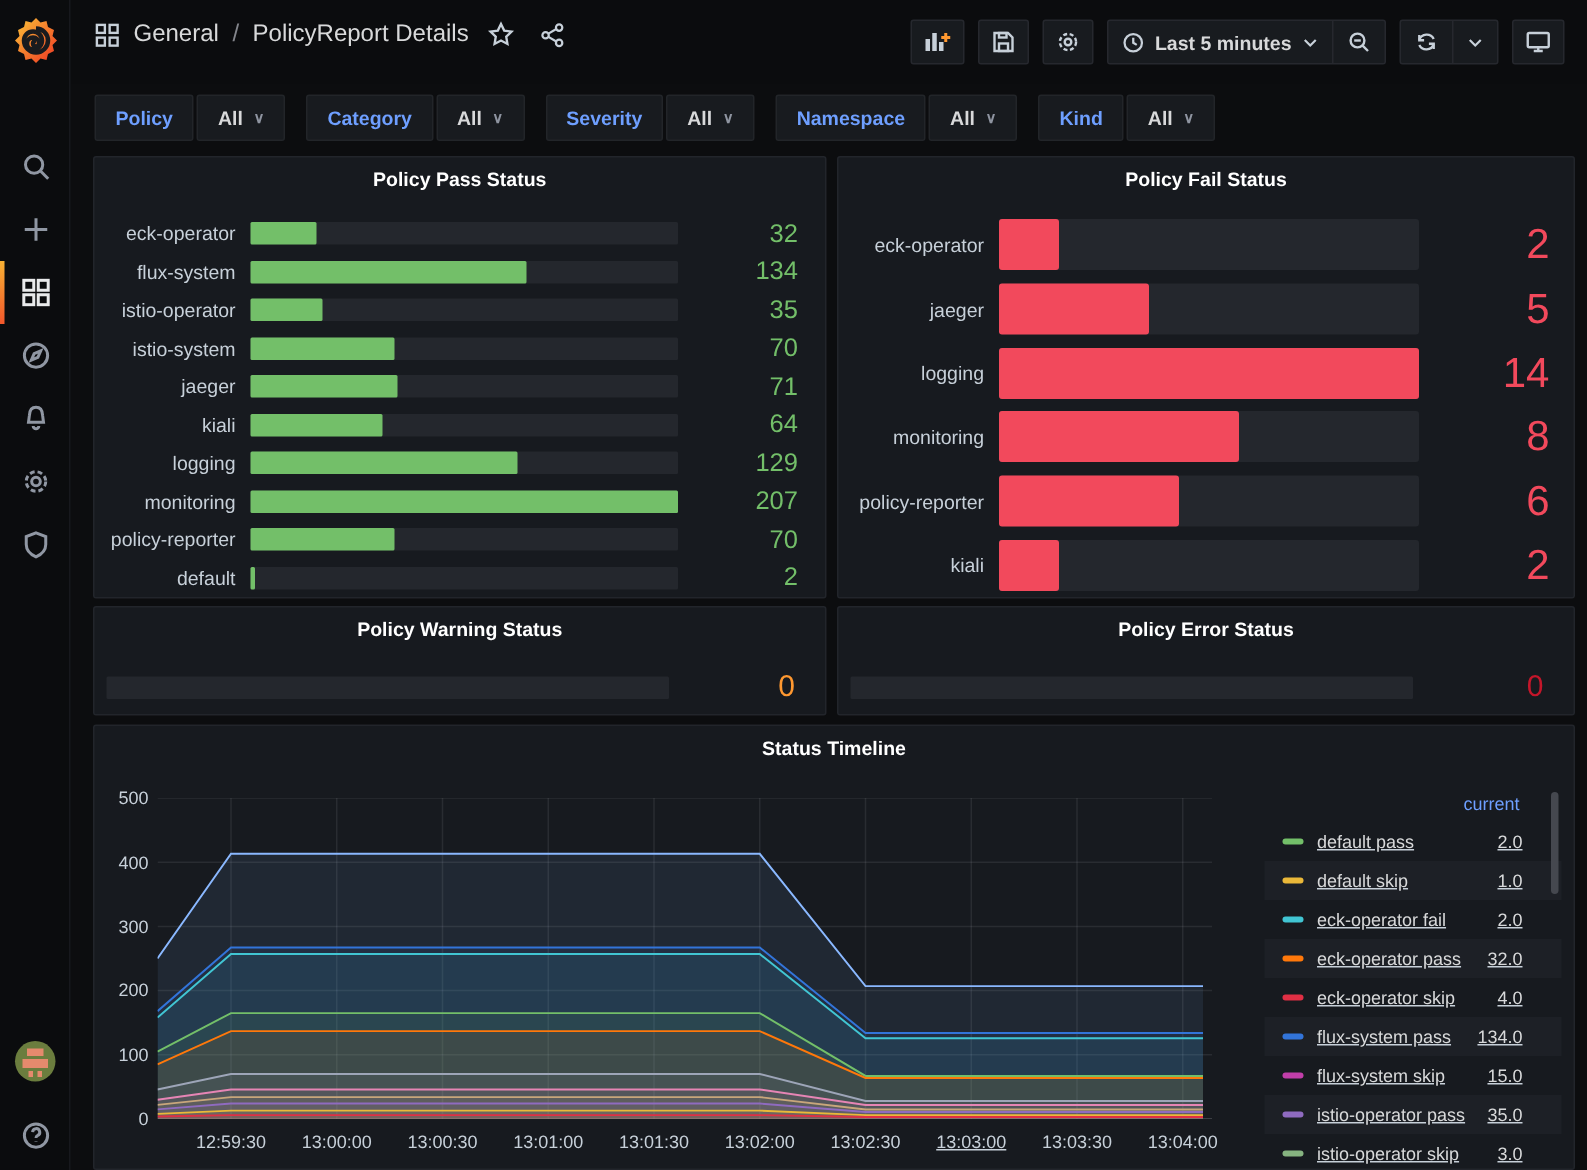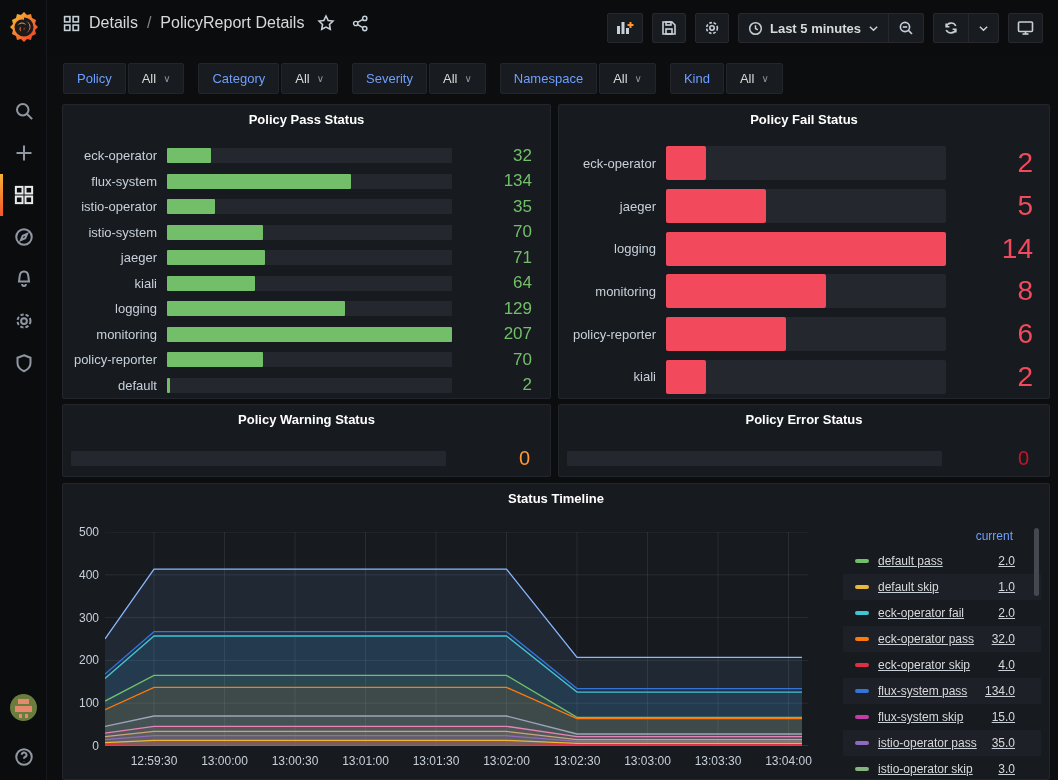--- a/index.html
+++ b/index.html
@@ -38,21 +38,21 @@
   .tgroup { display:flex; height:30px; border:1px solid #26282e; border-radius:2px; background:#181b1f; }
   .tseg { display:flex; align-items:center; gap:7px; padding:0 9px; cursor:pointer; }
   .tseg + .tseg { border-left:1px solid #26282e; }
   .tseg svg { stroke:#c7d0d9; fill:none; stroke-width:1.6; }
   .trange { font-size:13px; font-weight:700; color:#d8d9da; white-space:nowrap; }
 
   
   .filters { position:absolute; left:63px; top:63px; display:flex; gap:14px; }
   .fgroup { display:flex; gap:2px; }
   .fchip { height:31px; display:flex; align-items:center; padding:0 13px; background:#181b1f;
-    border:1px solid #222529; border-radius:2px; font-size:13px; font-weight:400; cursor:pointer; }
+    border:1px solid #222529; border-radius:2px; font-size:13px; font-weight:700; cursor:pointer; }
   .fchip.lbl { color:#6e9fff; }
   .fchip.val { color:#d8d9da; gap:7px; }
   .fchip .chev { color:#8e94a0; font-size:10px; }
 
   
   .panel { position:absolute; background:#171a1f; border:1px solid #22252b; border-radius:2px; overflow:hidden; }
   .ptitle { text-align:center; font-size:13px; font-weight:700; color:#ffffff; padding-top:7px; cursor:pointer; }
 
   
   .rows { position:absolute; left:8px; right:8px; }
@@ -180,21 +180,21 @@
 </div>
 
 <div class="topnav">
   <div class="crumbs">
     <svg width="17" height="17" viewBox="0 0 16 16">
       <rect x="1.5" y="1.5" width="5" height="5"></rect>
         <rect x="9.5" y="1.5" width="5" height="5"></rect>
       <rect x="1.5" y="9.5" width="5" height="5"></rect>
         <rect x="9.5" y="9.5" width="5" height="5"></rect>
       </svg>
-    <span class="crumb-txt">Details</span>
+    <span class="crumb-txt">General</span>
     <span class="crumb-sep">/</span>
     <span class="crumb-txt">PolicyReport Details</span>
     <svg width="18" height="18" viewBox="0 0 16 16" style="margin-left:4px">
       <path d="M8 1.8 L9.9 5.7 L14.2 6.3 L11.1 9.3 L11.8 13.6 L8 11.6 L4.2 13.6 L4.9 9.3 L1.8 6.3 L6.1 5.7 Z" stroke="#c7d0d9" fill="none" stroke-width="1.4"></path>
       </svg>
     <svg width="17" height="17" viewBox="0 0 16 16" style="margin-left:8px">
       <g stroke="#c7d0d9" fill="none" stroke-width="1.4">
       <circle cx="3.5" cy="8" r="2"></circle>
           <circle cx="12" cy="3.2" r="2"></circle>
           <circle cx="12" cy="12.8" r="2"></circle>
@@ -464,21 +464,21 @@
       <div class="ytick" style="left: 4px; top: 41px;">500</div>
     </div>
   <div id="tl-xticks">
       <div class="xtick" style="left: 60px;">12:59:30</div>
       <div class="xtick" style="left: 130.5px;">13:00:00</div>
       <div class="xtick" style="left: 201px;">13:00:30</div>
       <div class="xtick" style="left: 271.5px;">13:01:00</div>
       <div class="xtick" style="left: 342px;">13:01:30</div>
       <div class="xtick" style="left: 412.5px;">13:02:00</div>
       <div class="xtick" style="left: 483px;">13:02:30</div>
-      <div class="xtick" style="left: 553.5px;">13:03:00</div>
+      <div class="xtick" style="left: 553.5px; text-decoration: underline;">13:03:00</div>
       <div class="xtick" style="left: 624px;">13:03:30</div>
       <div class="xtick" style="left: 694.5px;">13:04:00</div>
     </div>
   <div class="tl-plot" id="tl-plot">
       <svg width="703" height="214">
         <line x1="0" x2="703" y1="214" y2="214" stroke="rgba(204,210,217,0.28)"></line>
         <line x1="0" x2="703" y1="171.2" y2="171.2" stroke="rgba(204,210,217,0.10)"></line>
         <line x1="0" x2="703" y1="128.4" y2="128.4" stroke="rgba(204,210,217,0.10)"></line>
         <line x1="0" x2="703" y1="85.6" y2="85.6" stroke="rgba(204,210,217,0.10)"></line>
         <line x1="0" x2="703" y1="42.80000000000001" y2="42.80000000000001" stroke="rgba(204,210,217,0.10)"></line>

